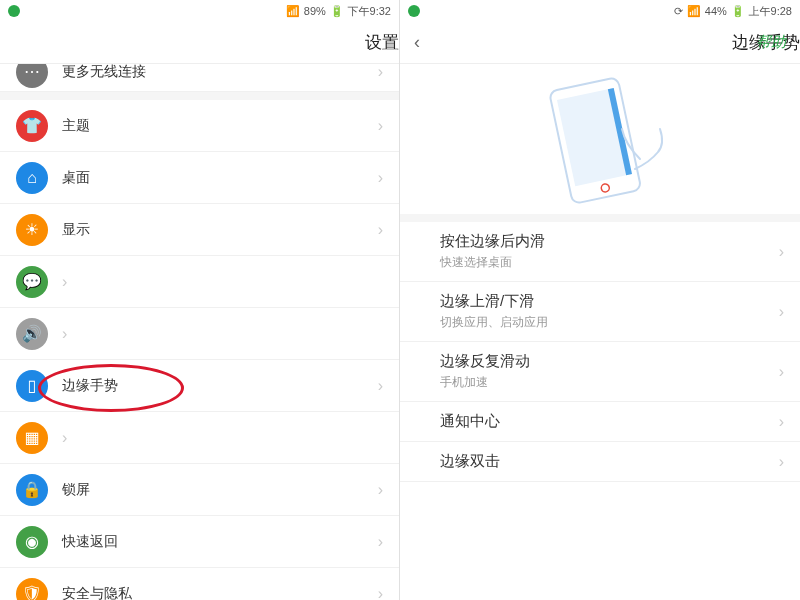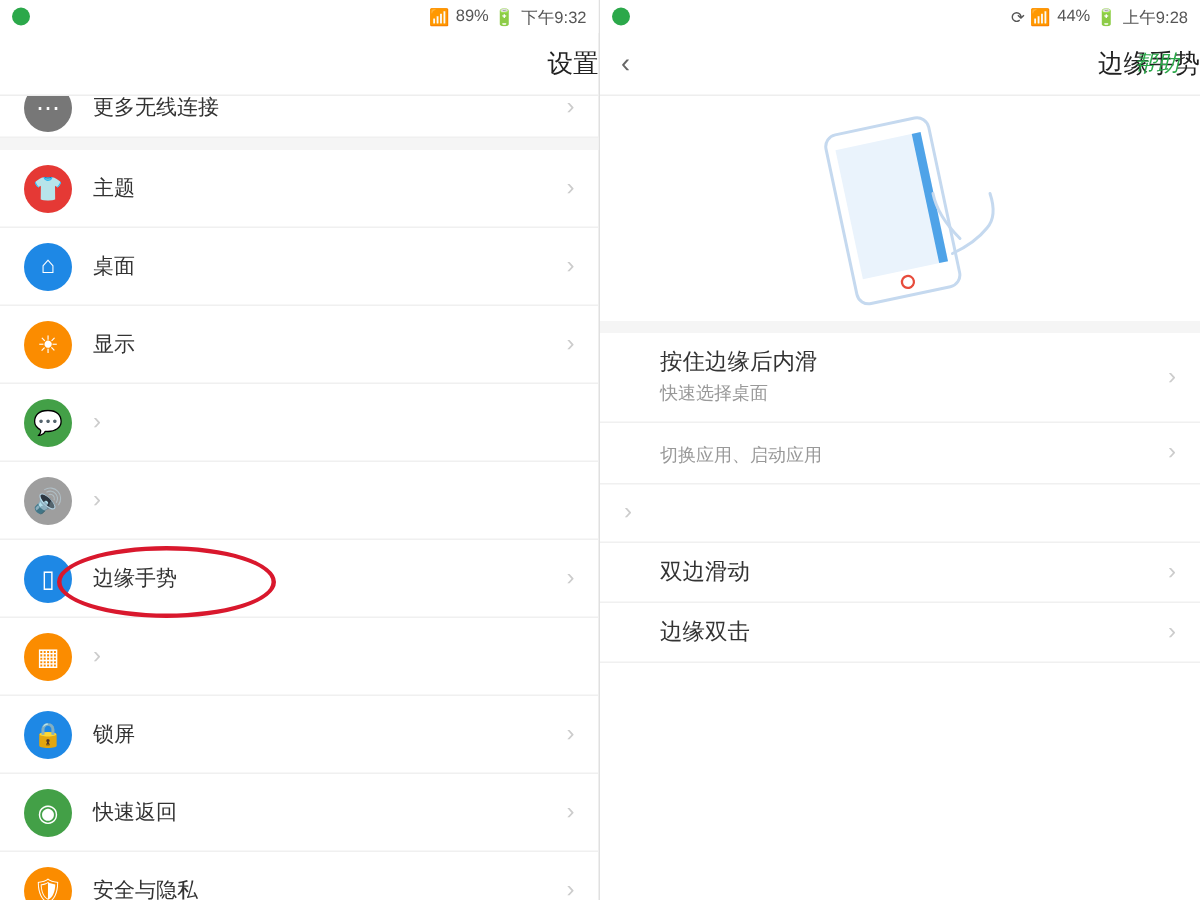--- a/index.html
+++ b/index.html
@@ -139,30 +139,35 @@
     <div class="list">
       <div class="gesture-row">
         <div class="txt">
           <div class="title">按住边缘后内滑</div>
           <div class="sub">快速选择桌面</div>
         </div>
         <span class="chev">›</span>
       </div>
       <div class="gesture-row">
         <div class="txt">
+          <div class="title">边缘上滑/下滑</div>
           <div class="sub">切换应用、启动应用</div>
         </div>
         <span class="chev">›</span>
       </div>
       <div class="gesture-row">
+        <div class="txt">
+          <div class="title">边缘反复滑动</div>
+          <div class="sub">手机加速</div>
+        </div>
         <span class="chev">›</span>
       </div>
       <div class="gesture-row">
         <div class="txt">
-          <div class="title">双边滑动</div>
+          <div class="title">通知中心</div>
         </div>
         <span class="chev">›</span>
       </div>
       <div class="gesture-row">
         <div class="txt">
           <div class="title">边缘双击</div>
         </div>
         <span class="chev">›</span>
       </div>
     </div>

